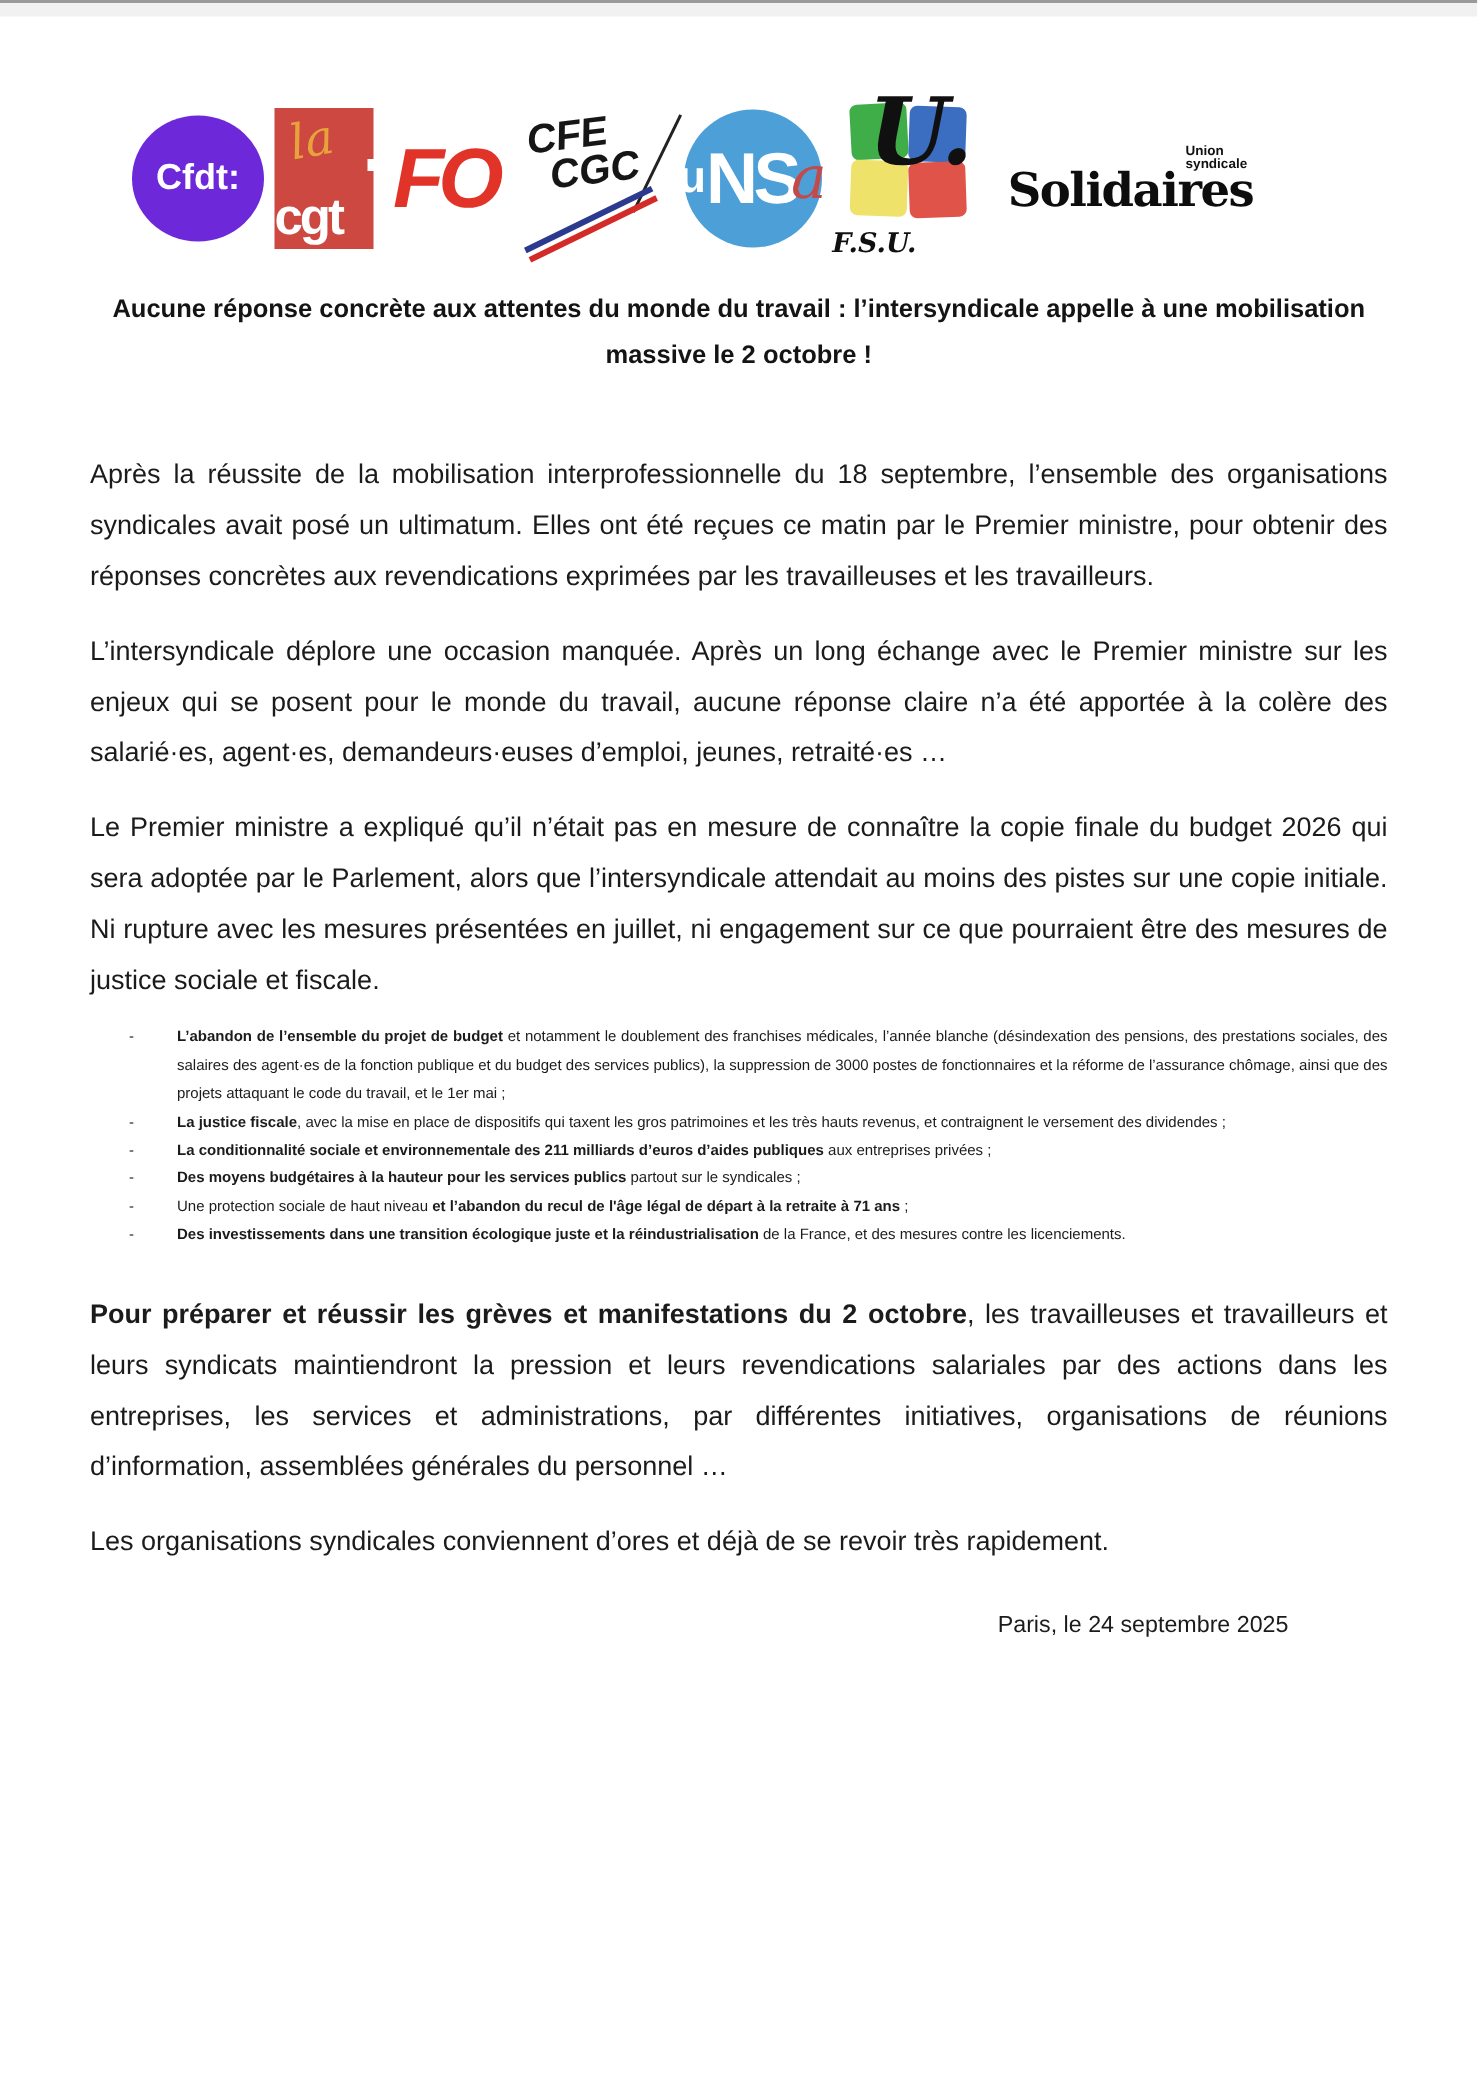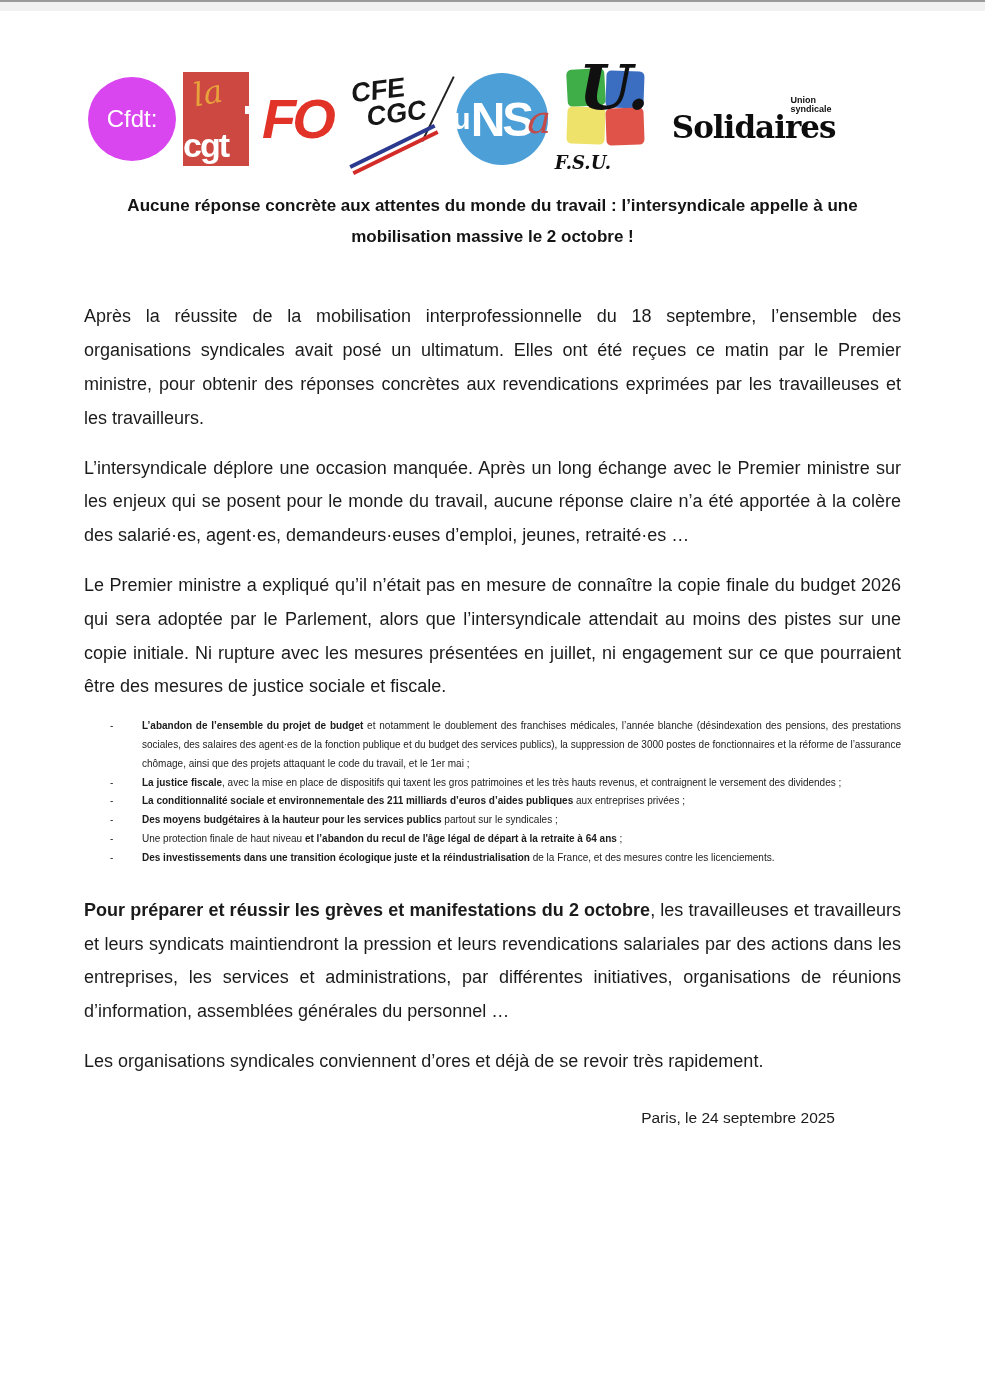--- a/index.html
+++ b/index.html
@@ -12,21 +12,21 @@
 
   
   .logos {
     display:flex; align-items:center; gap:7px;
     margin:60px 0 0 88px; height:96px;
   }
   .logo { flex:0 0 auto; display:flex; align-items:center; justify-content:center; }
 
   .cfdt {
     width:88px; height:84px; border-radius:50%;
-    background:#d946ef; color:#fff; font-weight:400; font-size:24px; letter-spacing:0;
+    background:#6d28d9; color:#fff; font-weight:700; font-size:24px; letter-spacing:0;
   }
   .cgt { width:66px; height:94px; background:#CC4840; position:relative; overflow:visible; }
   .cgt .script {
     position:absolute; top:2px; left:10px;
     font-family:"DejaVu Serif", serif; font-style:italic;
     font-size:32px; color:#E8A23C; transform:rotate(-10deg);
   }
   .cgt .sq { position:absolute; top:34px; right:-4px; width:8px; height:8px; background:#fff; }
   .cgt .word {
     position:absolute; bottom:4px; left:0px; color:#ffffff;
@@ -76,21 +76,21 @@
   }
   .solidaires { position:relative; flex-direction:row; align-items:stretch; padding-top:16px; margin-left:6px; }
   .solidaires .small { position:absolute; top:0; right:4px; font-size:9px; font-weight:700; line-height:1.05; color:#111; }
   .solidaires .word {
     font-family:"DejaVu Serif", serif; font-weight:700; font-size:31px;
     letter-spacing:-1px; color:#0d0d0d; line-height:1;
   }
   .solidaires .bar { height:4px; background:#C03C95; margin-top:2px; border-radius:2px; transform:skewY(-1deg); }
 
   
-  .content { padding:0 84px; }
+  .content { padding:0 60px; }
   .title {
     font-size:17px; font-weight:700; text-align:center;
     line-height:1.8; margin:24px auto 48px; max-width:880px; color:#141414;
   }
   .para { font-size:18px; line-height:1.88; text-align:justify; margin:16px 0 13px; }
   .demands { list-style:none; margin:0 0 26px; padding:0; }
   .demands li {
     position:relative; padding-left:58px;
     font-size:10px; line-height:1.88; text-align:justify;
   }
@@ -167,21 +167,21 @@
 
     <p class="para">Après la réussite de la mobilisation interprofessionnelle du 18 septembre, l’ensemble des organisations syndicales avait posé un ultimatum. Elles ont été reçues ce matin par le Premier ministre, pour obtenir des réponses concrètes aux revendications exprimées par les travailleuses et les travailleurs.</p>
     <p class="para">L’intersyndicale déplore une occasion manquée. Après un long échange avec le Premier ministre sur les enjeux qui se posent pour le monde du travail, aucune réponse claire n’a été apportée à la colère des salarié·es, agent·es, demandeurs·euses d’emploi, jeunes, retraité·es …</p>
     <p class="para">Le Premier ministre a expliqué qu’il n’était pas en mesure de connaître la copie finale du budget 2026 qui sera adoptée par le Parlement, alors que l’intersyndicale attendait au moins des pistes sur une copie initiale. Ni rupture avec les mesures présentées en juillet, ni engagement sur ce que pourraient être des mesures de justice sociale et fiscale.</p>
 
     <ul class="demands">
       <li><span></span><span class="b">L’abandon de l’ensemble du projet de budget</span><span> et notamment le doublement des franchises médicales, l’année blanche (désindexation des pensions, des prestations sociales, des salaires des agent·es de la fonction publique et du budget des services publics), la suppression de 3000 postes de fonctionnaires et la réforme de l’assurance chômage, ainsi que des projets attaquant le code du travail, et le 1er mai ;</span></li>
       <li><span></span><span class="b">La justice fiscale</span><span>, avec la mise en place de dispositifs qui taxent les gros patrimoines et les très hauts revenus, et contraignent le versement des dividendes ;</span></li>
       <li><span></span><span class="b">La conditionnalité sociale et environnementale des 211 milliards d’euros d’aides publiques</span><span> aux entreprises privées ;</span></li>
       <li><span></span><span class="b">Des moyens budgétaires à la hauteur pour les services publics</span><span> partout sur le syndicales ;</span></li>
-      <li><span>Une protection finale de haut niveau </span><span class="b">et l’abandon du recul de l'âge légal de départ à la retraite à 64 ans</span><span> ;</span></li>
+      <li><span>Une protection sociale de haut niveau </span><span class="b">et l’abandon du recul de l'âge légal de départ à la retraite à 71 ans</span><span> ;</span></li>
       <li><span></span><span class="b">Des investissements dans une transition écologique juste et la réindustrialisation</span><span> de la France, et des mesures contre les licenciements.</span></li>
     </ul>
 
     <p class="para"><span class="b">Pour préparer et réussir les grèves et manifestations du 2 octobre</span><span>, les travailleuses et travailleurs et leurs syndicats maintiendront la pression et leurs revendications salariales par des actions dans les entreprises, les services et administrations, par différentes initiatives, organisations de réunions d’information, assemblées générales du personnel …</span></p>
 
     <p class="para closing">Les organisations syndicales conviennent d’ores et déjà de se revoir très rapidement.</p>
 
     <p class="dateline">Paris, le 24 septembre 2025</p>
   </main>
 </div>

